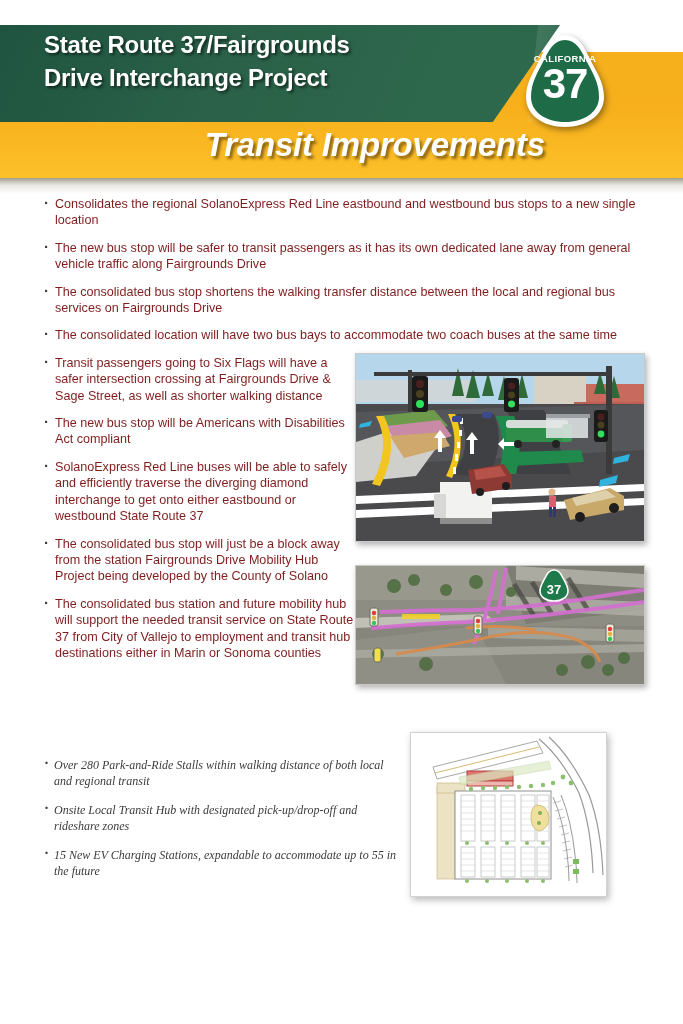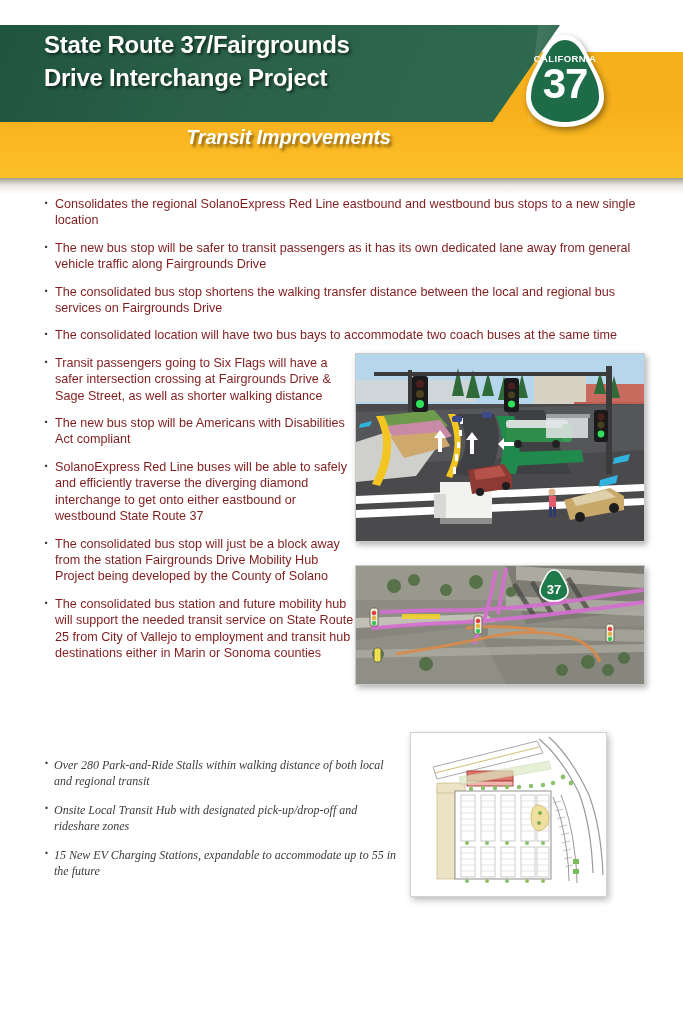--- a/index.html
+++ b/index.html
@@ -35,25 +35,24 @@
     opacity:.55;
   }
   .hdr-title{
     position:absolute;left:44px;top:28px;width:470px;
     color:#ffffff;font-weight:bold;font-size:24px;line-height:33px;
     letter-spacing:-.3px;
     text-shadow:2px 2px 3px rgba(0,0,0,.55);
   }
   .hdr-sub{
     position:absolute;left:0;top:126px;width:545px;
-    text-align:center;
-    color:#ffffff;font-style:italic;font-weight:bold;font-size:20px;
+    text-align:right;
+    color:#ffffff;font-style:italic;font-weight:bold;font-size:33px;
     letter-spacing:-.2px;
     text-shadow:2.5px 2.5px 3px rgba(80,55,10,.65);
-    margin-left:16px;
   }
 
   
   .shield{position:absolute;left:522px;top:33px;width:86px;height:96px;}
   .shield svg{display:block;filter:drop-shadow(2px 3px 3px rgba(0,0,0,.4));}
   .shield-ca{
     position:absolute;left:0;top:20px;width:86px;text-align:center;
     color:#fff;font-size:9.5px;font-weight:bold;letter-spacing:.4px;
     pointer-events:none;
   }
@@ -162,21 +161,21 @@
     <div class="col-left">
       <ul class="bullets">
         <li class="bl-wide">Consolidates the regional SolanoExpress Red Line eastbound and westbound bus stops to a new single location</li>
         <li class="bl-wide">The new bus stop will be safer to transit passengers as it has its own dedicated lane away from general vehicle traffic along Fairgrounds Drive</li>
         <li class="bl-wide">The consolidated bus stop shortens the walking transfer distance between the local and regional bus services on Fairgrounds Drive</li>
         <li class="bl-wide">The consolidated location will have two bus bays to accommodate two coach buses at the same time</li>
         <li class="bl-narrow">Transit passengers going to Six Flags will have a safer intersection crossing at Fairgrounds Drive &amp; Sage Street, as well as shorter walking distance</li>
         <li class="bl-narrow">The new bus stop will be Americans with Disabilities Act compliant</li>
         <li class="bl-narrow">SolanoExpress Red Line buses will be able to safely and efficiently traverse the diverging diamond interchange to get onto either eastbound or westbound State Route 37</li>
         <li class="bl-narrow">The consolidated bus stop will just be a block away from the station Fairgrounds Drive Mobility Hub Project being developed by the County of Solano</li>
-        <li class="bl-narrow">The consolidated bus station and future mobility hub will support the needed transit service on State Route 25 from City of Vallejo to employment and transit hub destinations either in Marin or Sonoma counties</li>
+        <li class="bl-narrow">The consolidated bus station and future mobility hub will support the needed transit service on State Route 37 from City of Vallejo to employment and transit hub destinations either in Marin or Sonoma counties</li>
       </ul>
     </div>
   </div>
 
   <div class="img-render">
     <svg width="288" height="187" viewBox="0 0 288 187">
 
       <rect x="0" y="0" width="288" height="52" fill="#b6d6ec"></rect>
 
       <rect x="0" y="26" width="120" height="22" fill="#cfd6d9"></rect>

